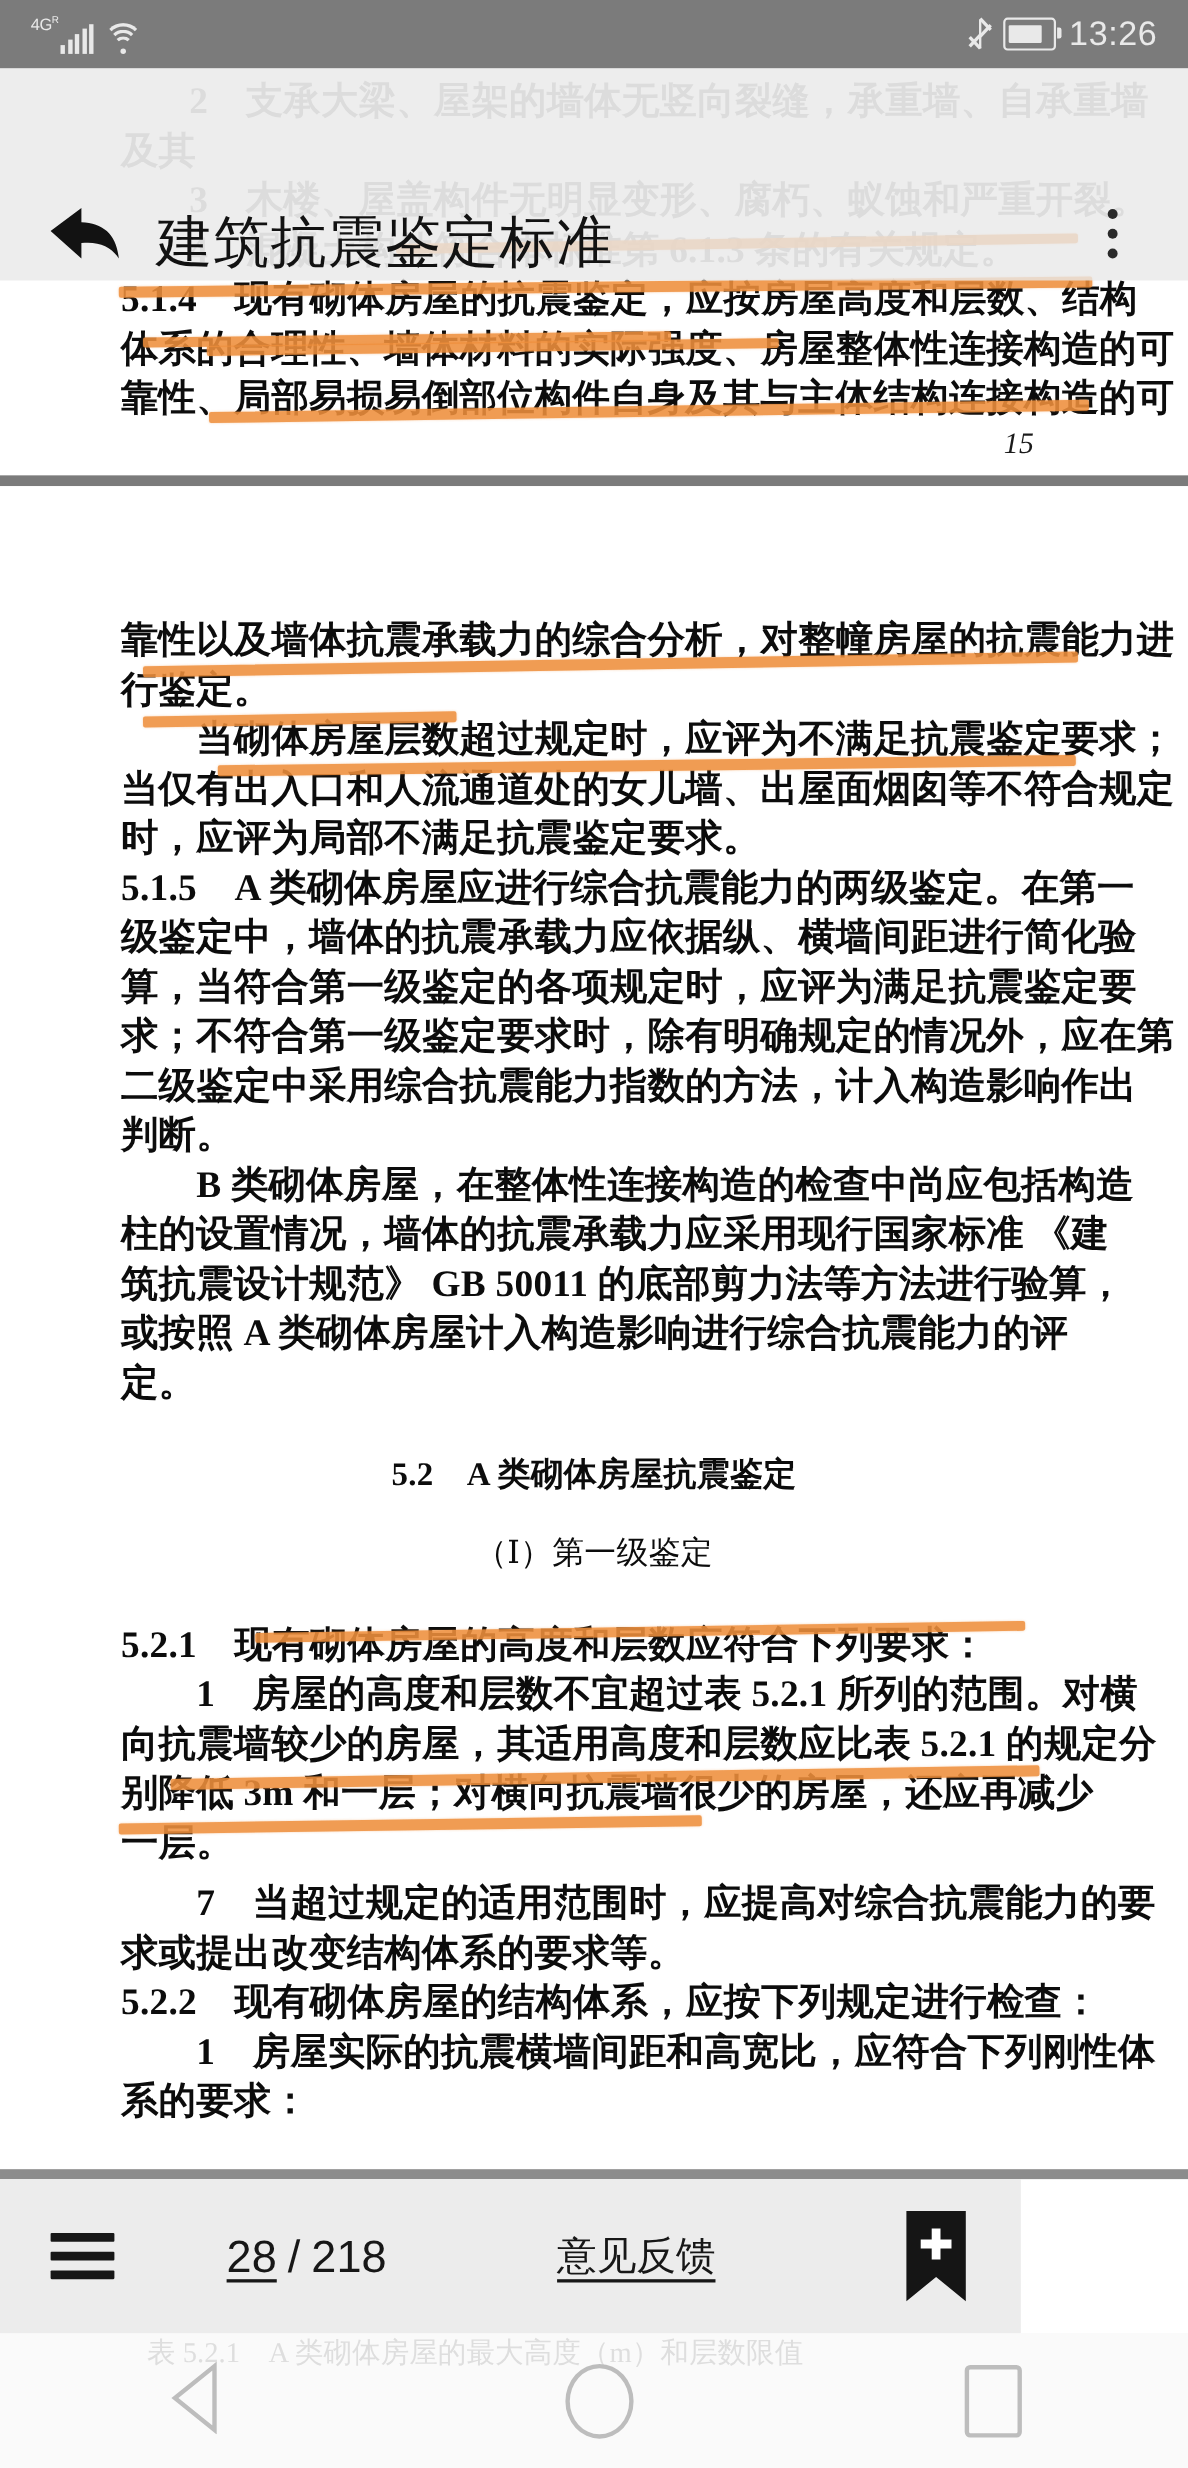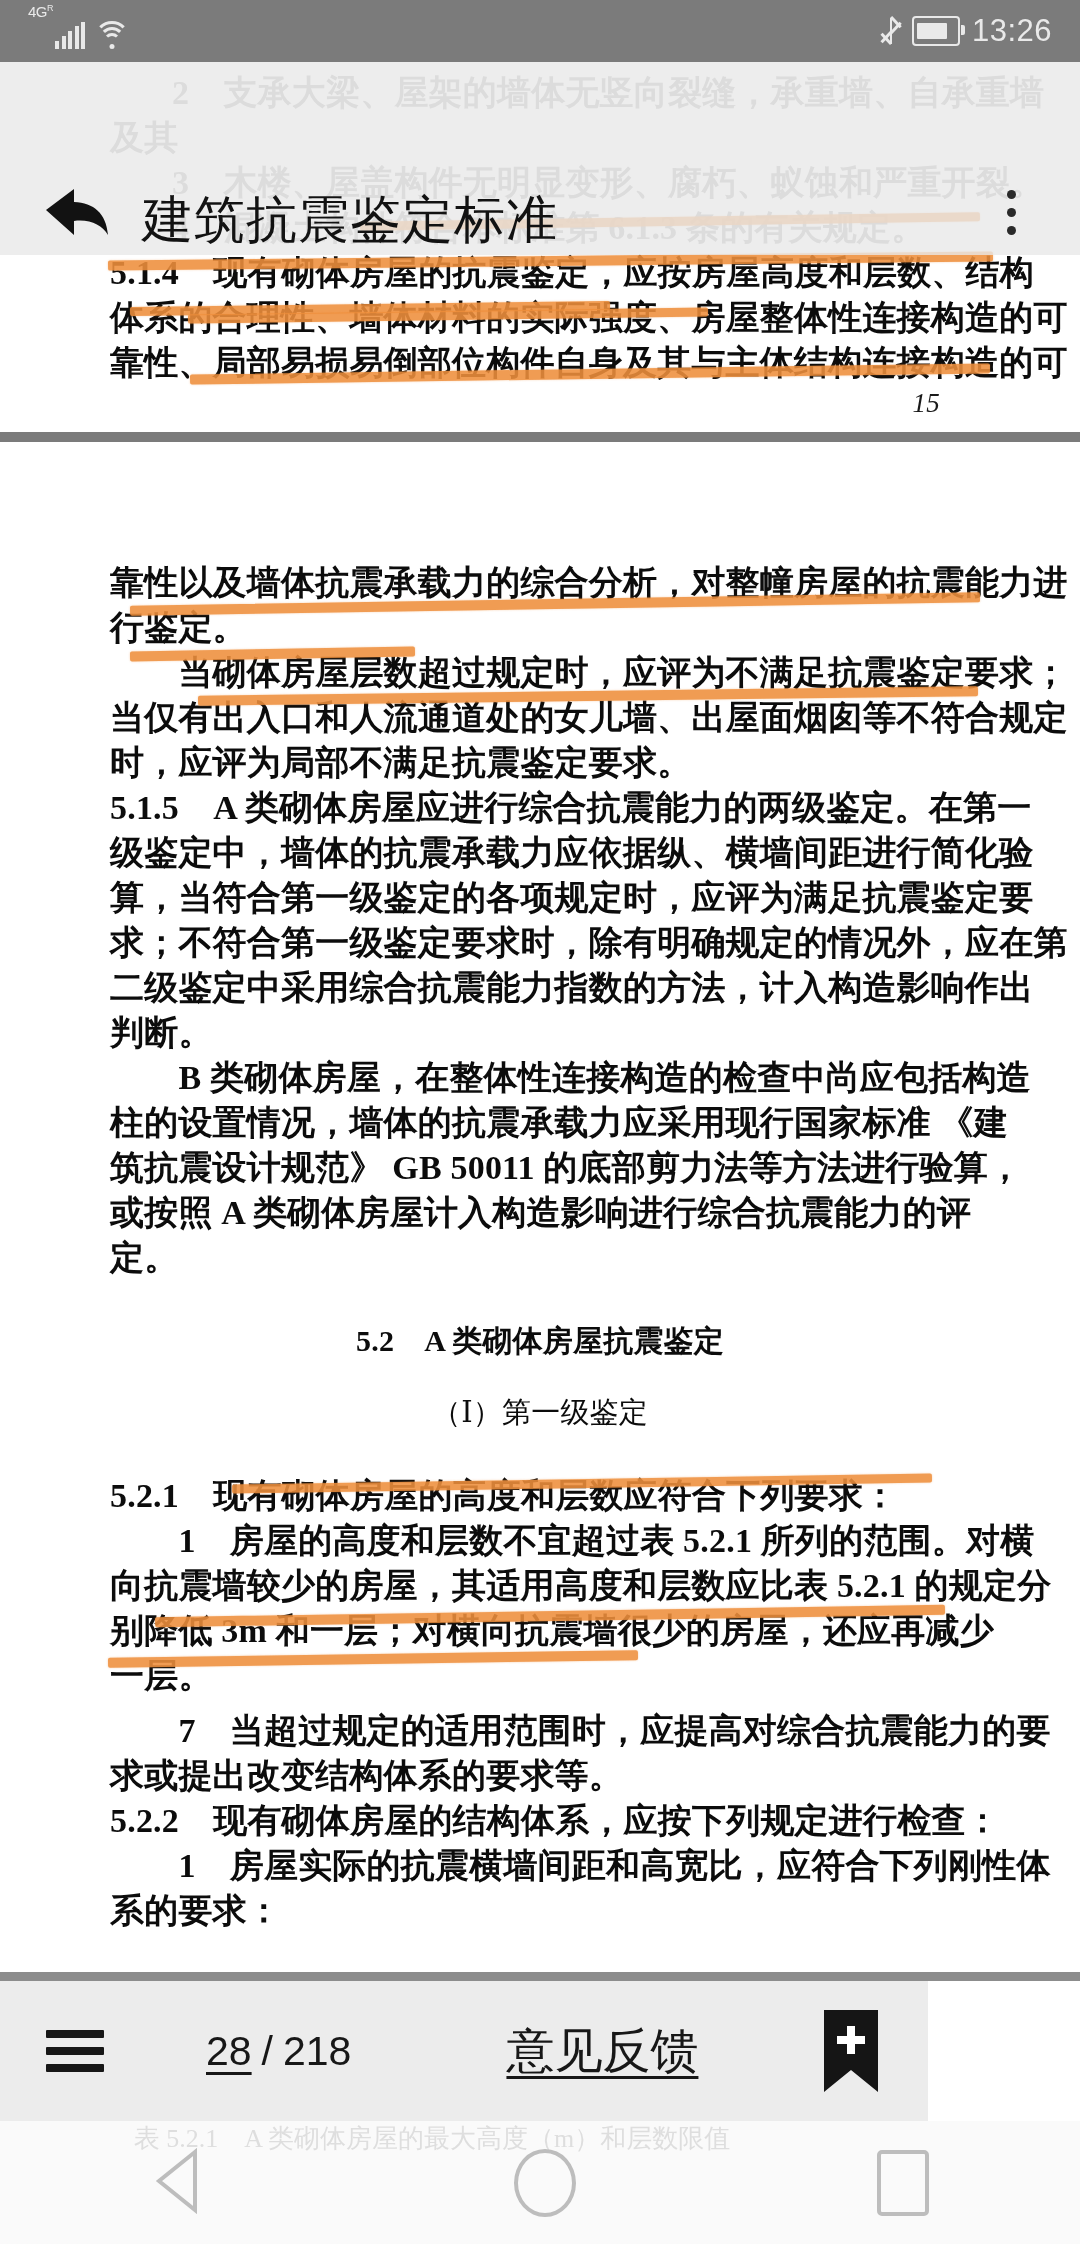--- a/index.html
+++ b/index.html
@@ -14,21 +14,21 @@
   .status-bar{
     position:absolute;left:0;top:0;width:1080px;height:62px;
     background:#7b7b7b;color:#e9e9e9;
     display:flex;align-items:center;justify-content:space-between;
     padding:0 28px;box-sizing:border-box;
     font-family:"Liberation Sans",sans-serif;
     z-index:40;
   }
   .sb-left{display:flex;align-items:flex-end;gap:10px;height:36px;}
   .net-block{display:flex;align-items:flex-end;gap:2px;}
-  .net-label{font-size:15px;line-height:1;margin-bottom:30px;letter-spacing:-0.5px;}
+  .net-label{font-size:15px;line-height:1;margin-bottom:19px;letter-spacing:-0.5px;}
   .net-label sup{font-size:9px;}
   .bars{display:flex;align-items:flex-end;gap:2.5px;height:26px;}
   .bars i{display:block;width:4px;background:#e9e9e9;}
   .bars i:nth-child(1){height:8px}
   .bars i:nth-child(2){height:13px}
   .bars i:nth-child(3){height:18px}
   .bars i:nth-child(4){height:23px}
   .bars i:nth-child(5){height:27px}
   .wifi{position:relative;width:34px;height:28px;}
   .wifi span{position:absolute;left:50%;transform:translateX(-50%);
@@ -110,21 +110,21 @@
     box-sizing:border-box;padding:0 46px;
   }
   .hamburger{width:74px;height:74px;display:flex;flex-direction:column;justify-content:center;gap:9px;flex:0 0 auto;}
   .hamburger i{display:block;height:8px;background:#171717;border-radius:1px;}
   .hamburger i:nth-child(1){width:58px}
   .hamburger i:nth-child(2){width:58px}
   .hamburger i:nth-child(3){width:58px}
   .pager{font-family:"Liberation Sans",sans-serif;font-size:41px;color:#171717;
      margin-left:86px;display:flex;align-items:baseline;gap:2px;white-space:nowrap;}
   .pager .cur{text-decoration:underline;text-underline-offset:7px;text-decoration-thickness:3px;}
-  .feedback{font-family:"Liberation Sans","DejaVu Sans",sans-serif;font-size:48px;color:#171717;
+  .feedback{font-family:"Liberation Sans","DejaVu Sans",sans-serif;font-size:36px;color:#171717;
      margin-left:155px;text-decoration:underline;text-underline-offset:9px;text-decoration-thickness:3px;
      white-space:nowrap;}
   .bookmark{margin-left:auto;width:62px;height:86px;position:relative;flex:0 0 auto;}
 
   
   .table-cap{
     position:absolute;left:0;top:2121px;width:864px;text-align:center;
     font-family:"Liberation Serif",serif;font-size:26px;color:#c2c2c2;
     z-index:5;white-space:nowrap;
   }

